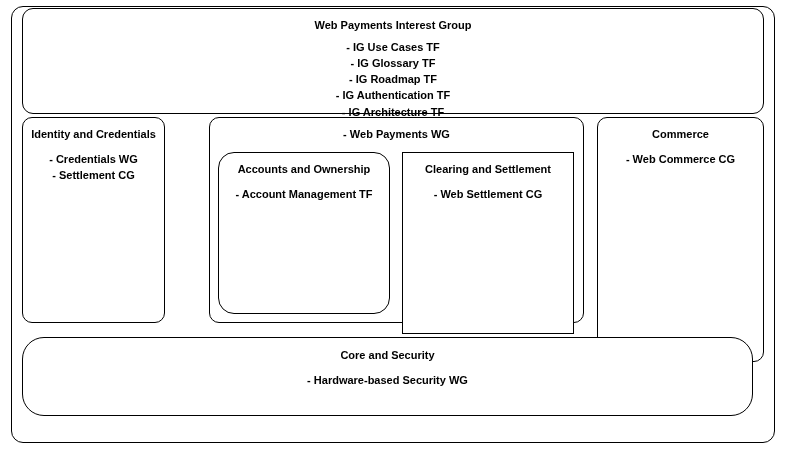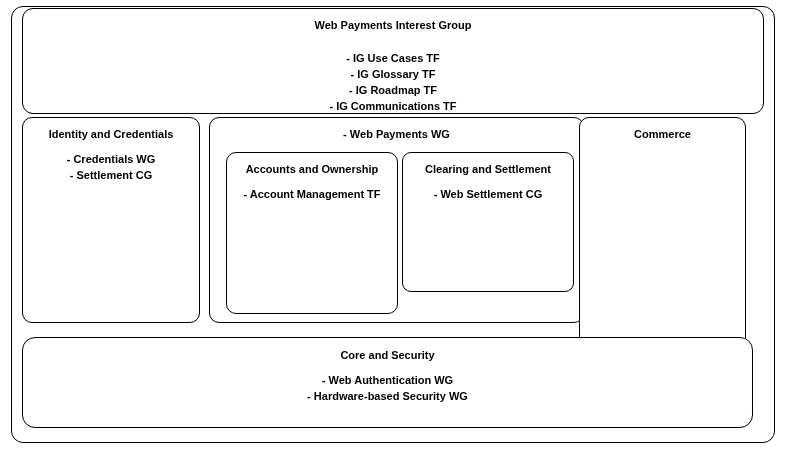--- a/index.html
+++ b/index.html
@@ -36,55 +36,55 @@
   .ig-box {
     left: 22px;
     top: 8px;
     width: 742px;
     height: 106px;
     border-radius: 11px;
   }
   .identity-box {
     left: 22px;
     top: 117px;
-    width: 178px;
+    width: 143px;
     height: 206px;
   }
   .wpwg-box {
     left: 209px;
     top: 117px;
     width: 375px;
     height: 206px;
   }
   .commerce-box {
-    left: 579px;
+    left: 597px;
     top: 117px;
     width: 167px;
     height: 245px;
   }
   .accounts-box {
-    left: 16px;
+    left: 8px;
     top: 34px;
     width: 172px;
     height: 162px;
-    border-radius: 10px;
+    border-radius: 16px;
   }
   .clearing-box {
     left: 192px;
     top: 34px;
     width: 172px;
-    height: 140px;
-    border-radius: 9px;
+    height: 182px;
+    border-radius: 0;
   }
   .core-box {
     left: 22px;
     top: 337px;
     width: 731px;
-    height: 91px;
-    border-radius: 13px;
+    height: 79px;
+    border-radius: 22px;
   }
   .box-inner {
     position: absolute;
     left: 0;
     right: 0;
     top: 0;
     text-align: center;
   }
   .title {
     font-weight: bold;
@@ -97,21 +97,21 @@
     margin-top: 9px;
   }
   .item {
     font-weight: bold;
     font-size: 11px;
     color: #000000;
     line-height: 1.42;
     white-space: nowrap;
   }
   .ig-items {
-    margin-top: 16px;
+    margin-top: 5px;
   }
   .ig-items .item {
     line-height: 1.47;
   }
   .pad-top-ig { padding-top: 9px; }
   .pad-top-std { padding-top: 9px; }
   .pad-top-inner { padding-top: 9px; }
   .pad-top-core { padding-top: 10px; }
   .inline-block-list {
     display: inline-block;
@@ -125,21 +125,21 @@
 
   <div class="box outer-frame"></div>
 
   <div class="box ig-box">
     <div class="box-inner pad-top-ig">
       <div class="title">Web Payments Interest Group</div>
       <div class="ig-items">
         <div class="item">- IG Use Cases TF</div>
         <div class="item">- IG Glossary TF</div>
         <div class="item">- IG Roadmap TF</div>
-        <div class="item">- IG Communications TF</div>
+        <div class="item">- IG Authentication TF</div>
         <div class="item">- IG Architecture TF</div>
       </div>
     </div>
   </div>
 
   <div class="box identity-box">
     <div class="box-inner pad-top-std">
       <div class="title">Identity and Credentials</div>
       <div class="items">
         <div class="inline-block-list">
@@ -170,26 +170,28 @@
         <div class="items">
           <div class="item">- Web Settlement CG</div>
         </div>
       </div>
     </div>
   </div>
 
   <div class="box commerce-box">
     <div class="box-inner pad-top-std">
       <div class="title">Commerce</div>
+      <div class="items">
+        <div class="item">- Web Commerce CG</div>
+      </div>
     </div>
   </div>
 
   <div class="box core-box">
     <div class="box-inner pad-top-core">
       <div class="title">Core and Security</div>
       <div class="items">
-        <div class="item">- Web Authentication WG</div>
         <div class="item">- Hardware-based Security WG</div>
       </div>
     </div>
   </div>
 
 </div>
 
 </body></html>

